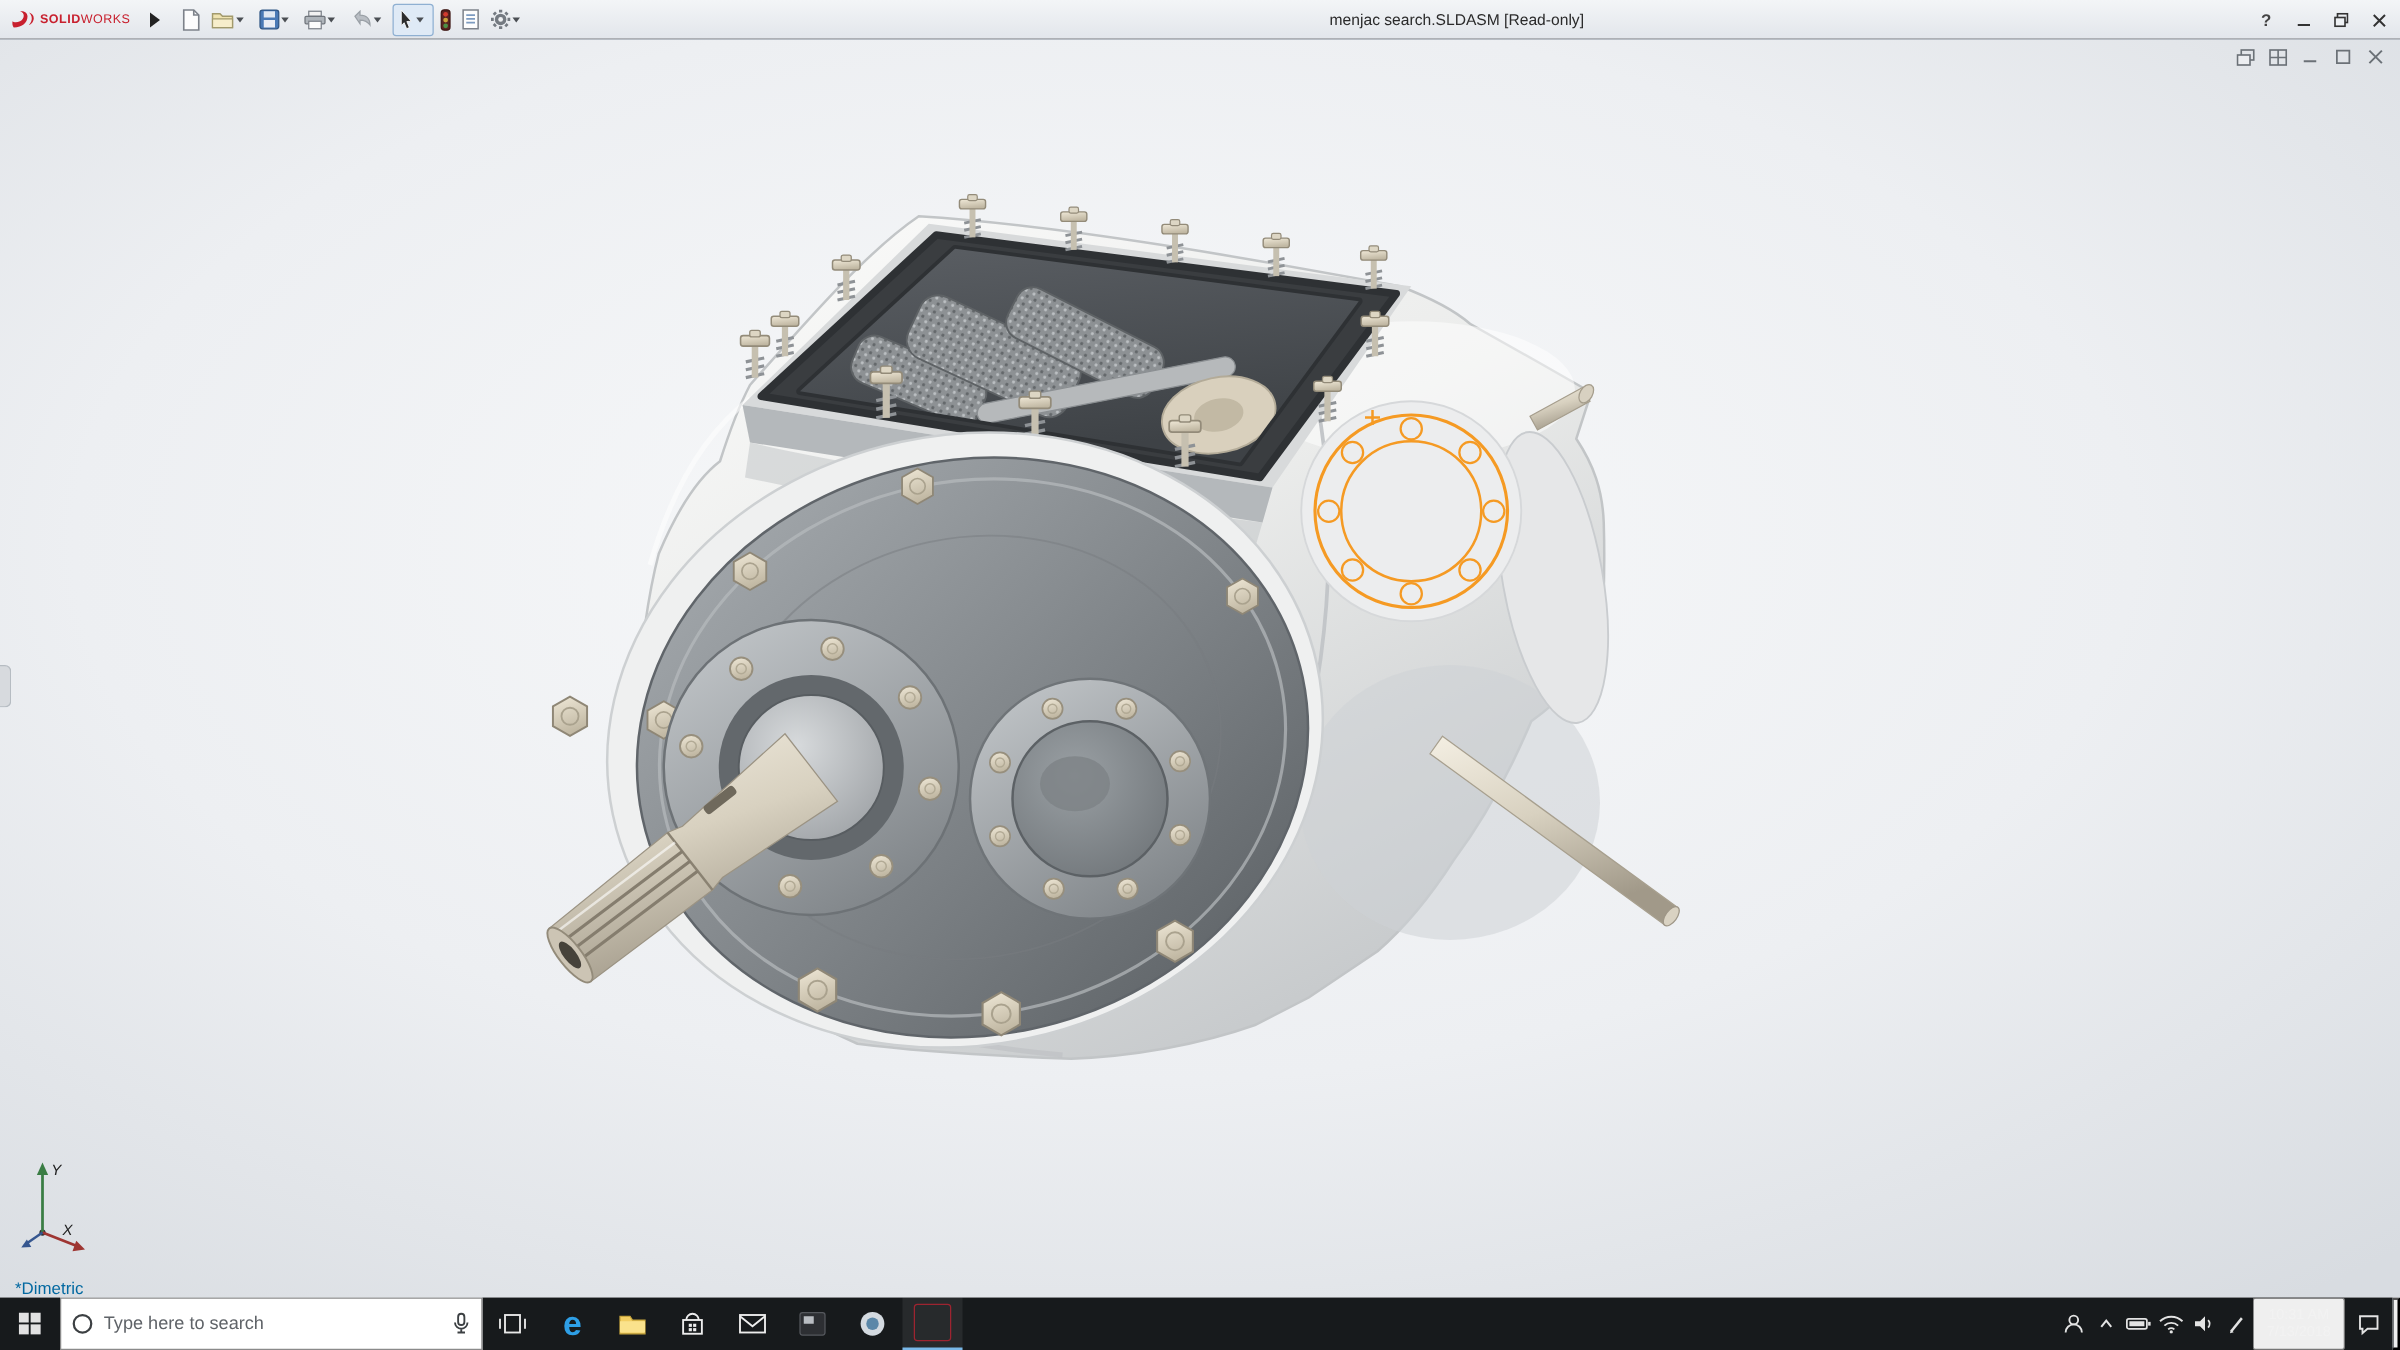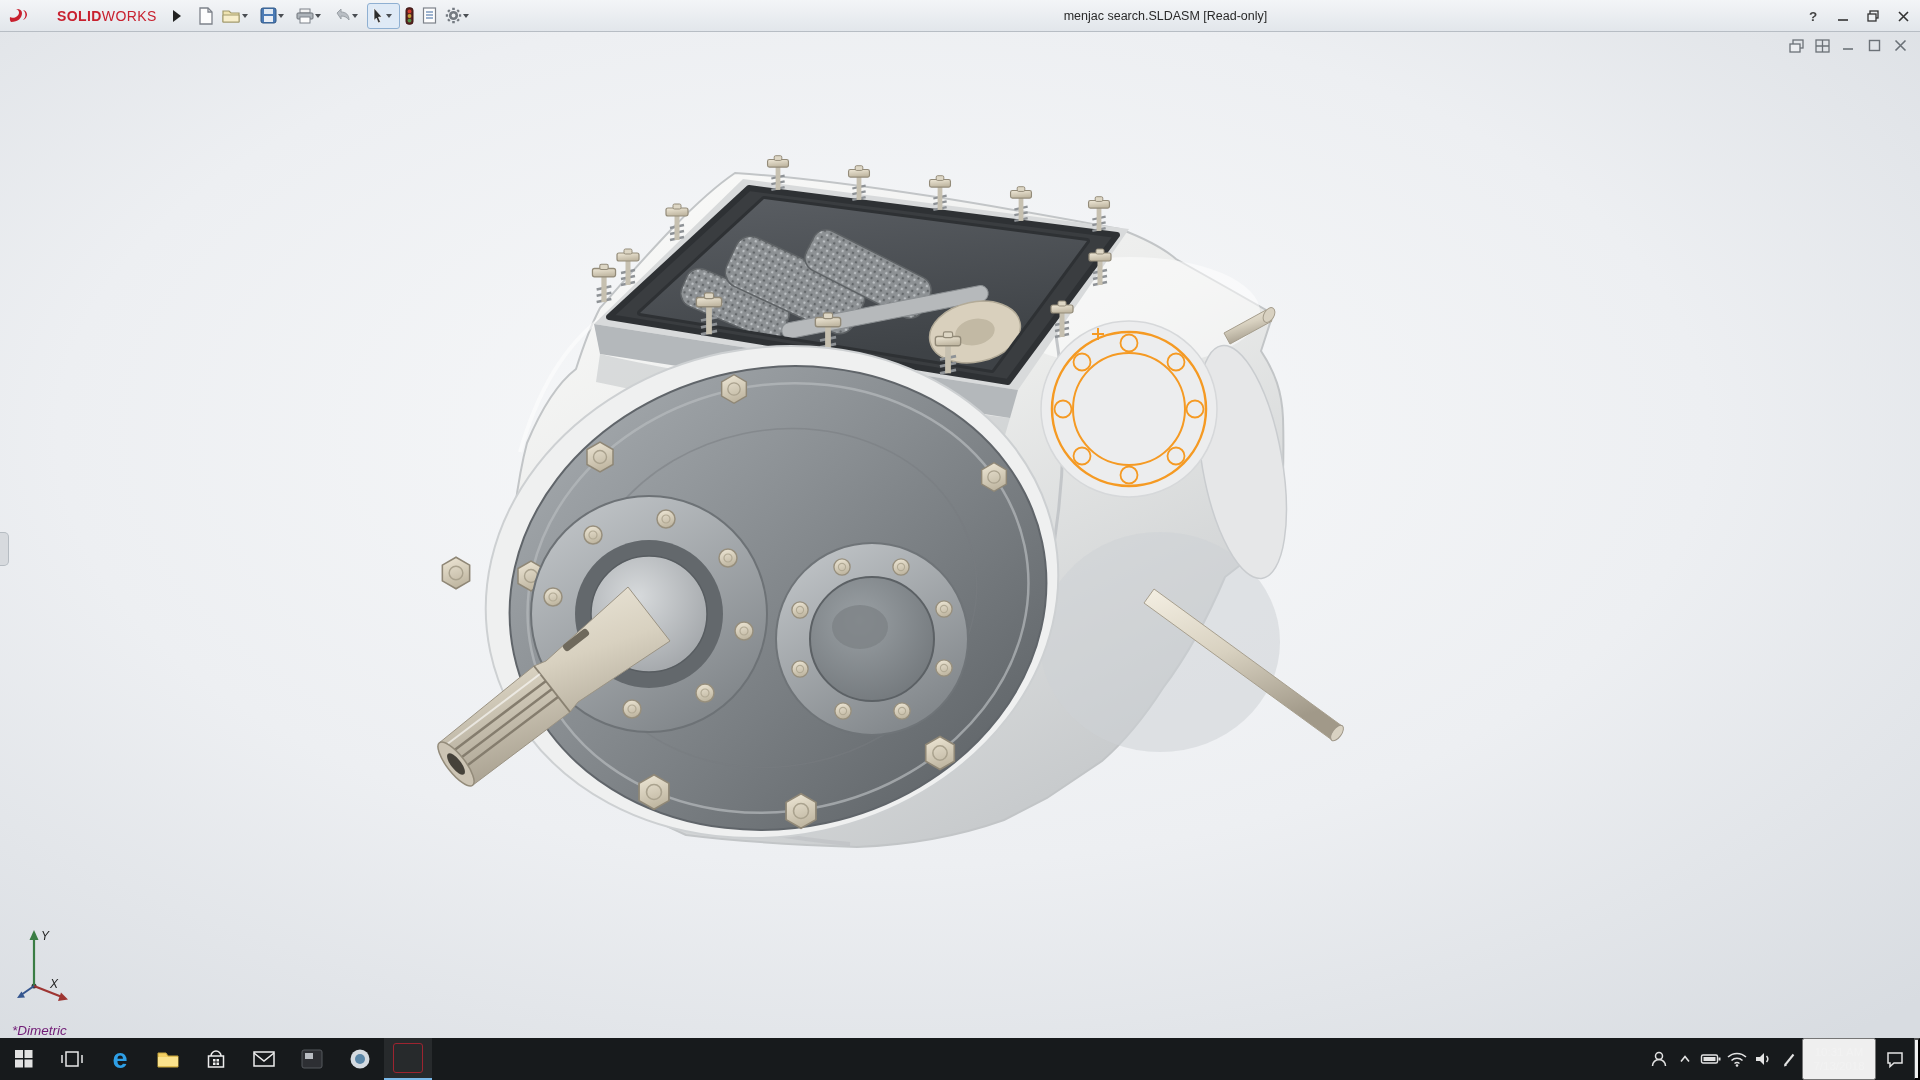--- a/index.html
+++ b/index.html
@@ -3,21 +3,21 @@
 <meta charset="utf-8">
 <style>
   * { box-sizing: border-box; margin: 0; padding: 0; }
   html,body { width:1920px; height:1080px; overflow:hidden;
     font-family:"Liberation Sans","DejaVu Sans",sans-serif; background:#000; }
 
   
   .titlebar { height:32px; background:linear-gradient(#f3f5f7,#e2e6eb);
     border-bottom:1px solid #b7bdc4; display:flex; align-items:center; position:relative; }
   .brand { display:flex; align-items:center; gap:4px; padding:0 10px 0 8px; }
-  .brand-name { font-size:14px; letter-spacing:.4px; color:#c8202e;margin-left:25px; }
+  .brand-name { font-size:10px; letter-spacing:.4px; color:#c8202e; }
   .brand-name b { font-weight:bold; }
   .menu-arrow { width:0;height:0;border-left:8px solid #222;border-top:6px solid transparent;
     border-bottom:6px solid transparent; margin:0 14px 0 6px; }
   .qbar { display:flex; align-items:center; gap:2px; }
   .qbtn { height:26px; display:flex; align-items:center; justify-content:center;
     padding:0 3px; border-radius:3px; background:transparent; border:none; }
   .qbtn.pressed { border:1px solid #8fb0d2; background:#dfeaf6; }
   .qbtn svg { display:block; }
   .drop { width:0;height:0;border-top:4px solid #4a4e53;border-left:3.5px solid transparent;
     border-right:3.5px solid transparent; margin:0 4px 0 1px; }
@@ -30,21 +30,21 @@
 
   
   .viewport { position:relative; height:1006px; overflow:hidden; background:#eceef1; }
   .viewport > svg.model { position:absolute; inset:0; }
   .doc-controls { position:absolute; top:5px; right:10px; display:flex; gap:7px; }
   .dbtn { width:19px; height:17px; display:flex; align-items:center; justify-content:center;
     background:transparent; border:none; }
   .panel-tab { position:absolute; left:0; top:500px; width:9px; height:34px;
     background:#d7dade; border:1px solid #b6bcc2; border-left:none;
     border-radius:0 5px 5px 0; }
-  .view-label { position:absolute; left:12px; bottom:0px; font-size:13.5px; color:#701a75;font-style:italic; }
+  .view-label { position:absolute; left:12px; bottom:0px; font-size:13.5px; color:#0369a1; }
   .triad { position:absolute; left:8px; bottom:26px; }
 
   
   .taskbar { height:42px; background:#171a1c; display:flex; align-items:stretch; }
   .tb { width:48px; display:flex; align-items:center; justify-content:center;
     background:transparent; border:none; position:relative; }
   .searchbox { width:338px; background:#ffffff; border:1px solid #8a8a8a;
     display:flex; align-items:center; padding:0 8px; gap:8px; }
   .searchbox input { flex:1; border:none; outline:none; font-size:14.5px; color:#333;
     background:transparent; font-family:"Liberation Sans",sans-serif; }
@@ -421,20 +421,30 @@
 <div class="taskbar">
   <button class="tb">
     <svg width="18" height="18">
       <rect x="0" y="0" width="8" height="8" fill="#e2e2e2"></rect>
       <rect x="9.5" y="0" width="8" height="8" fill="#e2e2e2"></rect>
       <rect x="0" y="9.5" width="8" height="8" fill="#e2e2e2"></rect>
       <rect x="9.5" y="9.5" width="8" height="8" fill="#e2e2e2"></rect>
     </svg>
   </button>
 
+  <div class="searchbox">
+    <svg width="18" height="18">
+      <circle cx="9" cy="9" r="7" fill="none" stroke="#3c4043" stroke-width="1.8"></circle>
+    </svg>
+    <input readonly="" placeholder="Type here to search" style="">
+    <svg width="16" height="20">
+      <rect x="5.5" y="2" width="5" height="9" rx="2.5" fill="none" stroke="#3c4043" stroke-width="1.5"></rect>
+      <path d="M3,9 a5,5 0 0 0 10,0 M8,14 V17 M5,17 h6" fill="none" stroke="#3c4043" stroke-width="1.5"></path>
+    </svg>
+  </div>
 
   <button class="tb">
     <svg width="24" height="20">
       <rect x="6" y="3" width="12" height="14" fill="none" stroke="#e8e8e8" stroke-width="1.5"></rect>
       <path d="M2,6 V14 M22,6 V14" stroke="#e8e8e8" stroke-width="1.5"></path>
     </svg>
   </button>
 
   <button class="tb">
       <span class="edge-e">e</span>

